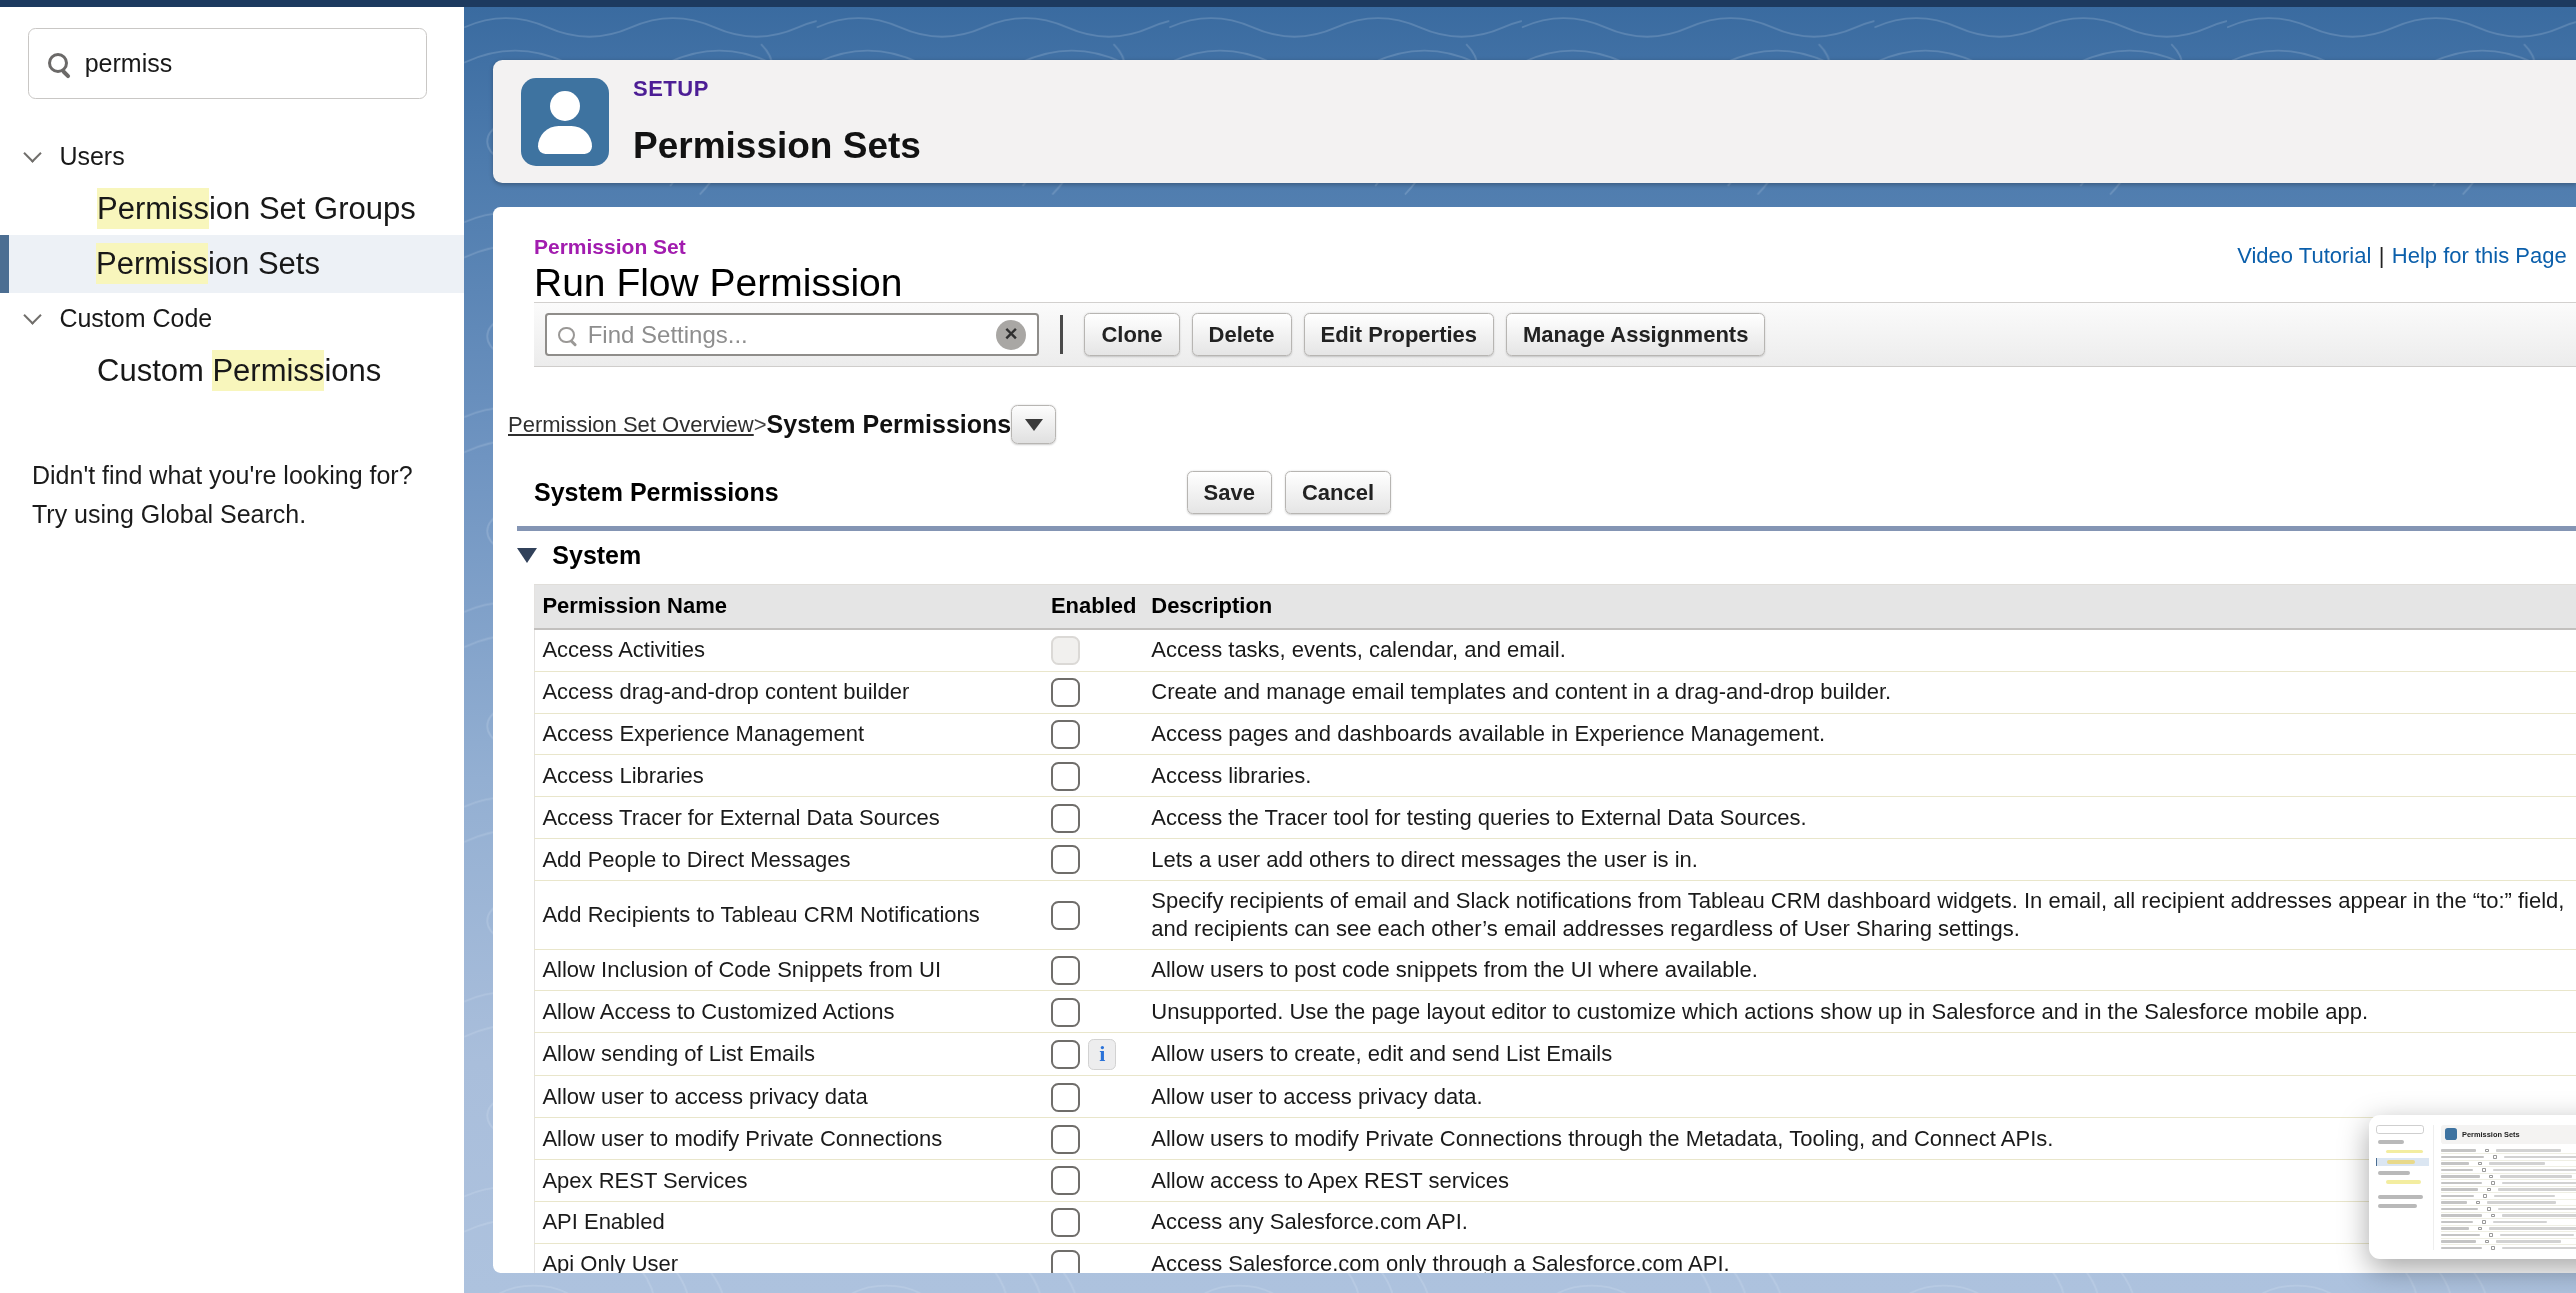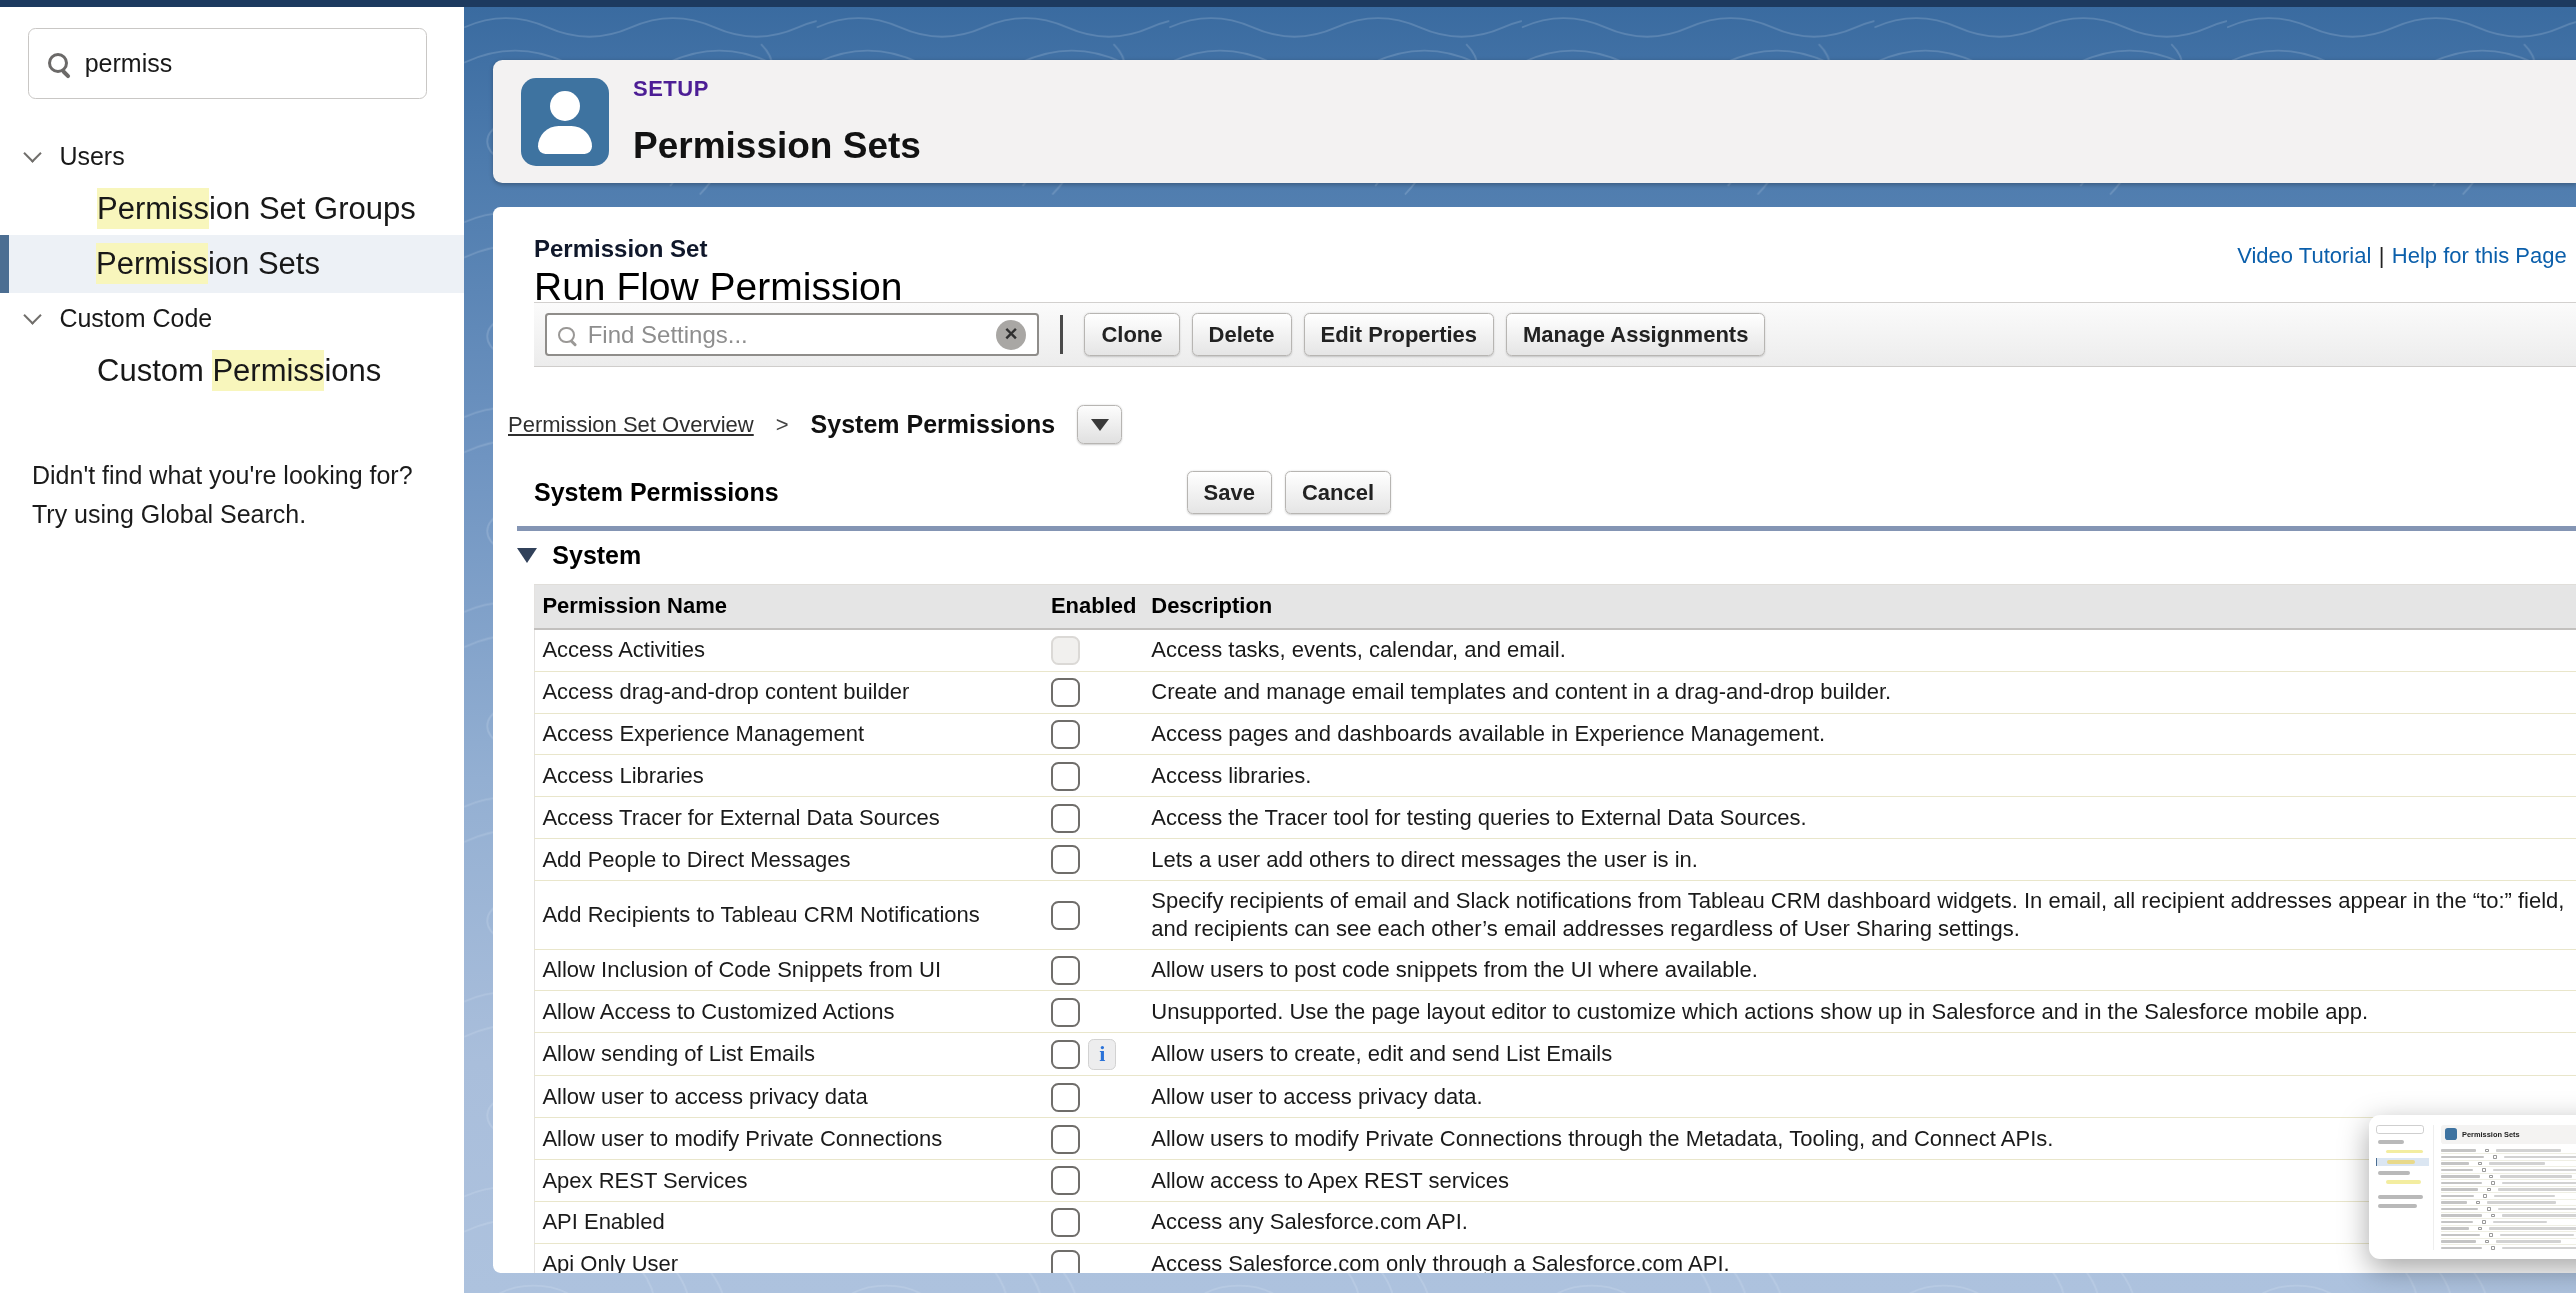--- a/index.html
+++ b/index.html
@@ -42,21 +42,21 @@
     width:30px; height:30px; border-radius:50%; background:#fff; }
   .avatar::after { content:""; position:absolute; bottom:12px; left:50%; transform:translateX(-50%);
     width:54px; height:28px; border-radius:26px 26px 9.3px 9.3px; background:#fff; }
   .eyebrow { color:#4c1d95; font-size:22px; font-weight:700; letter-spacing:0.5px; margin-bottom:23px; }
   .header-title { font-size:37px; font-weight:700; color:#121212; }
 
   .content-card { position:absolute; left:29px; right:0; top:200px; bottom:20.4px; background:#fff;
     border-radius:7.4px 0 0 7.4px; padding-left:41px; z-index:1; overflow:hidden; }
 
   .page-head { position:relative; padding-top:28px; height:95px; }
-  .category { font-size:24px; font-weight:700; color:#0f172a; }
+  .category { font-size:21px; font-weight:700; color:#a21caf; }
   .page-title { font-size:39px; color:#000; margin-top:1.9px; }
   .page-links { position:absolute; top:36px; right:9.3px; font-size:22px; color:#0b5fab; white-space:nowrap; }
   .page-links .sep { color:#222; margin:0 7.4px; }
   .page-links a { color:#0b5fab; text-decoration:none; cursor:pointer; }
 
   .toolbar { height:65px; background:linear-gradient(#fbfbfb,#ececec); border-top:0.9px solid #d2d0ce;
     border-bottom:0.9px solid #cfcdcb; display:flex; align-items:center; padding-left:11px; gap:12px; }
   .findbox { width:494px; height:43px; border:2.3px solid #8f8d8a; border-radius:3.7px; background:#fff;
     display:flex; align-items:center; padding:0 11px; gap:13px; }
   .mag.sm { width:16.7px; height:16.7px; border-width:2.8px; border-color:#9a9896; }
@@ -66,21 +66,21 @@
   .findbox input::placeholder { color:#8e8e8e; }
   .clear-btn { width:30px; height:30px; border-radius:50%; background:#a9a7a4; color:#2f2f2f;
     display:flex; align-items:center; justify-content:center; flex:none; cursor:pointer; }
   .clear-btn::before { content:"\2715"; font-size:17.6px; font-weight:700; }
   .vdiv { width:2.8px; height:39px; background:#4a4a4a; margin:0 9.3px; }
   .cbtn { height:43px; padding:0 16px; border:1.9px solid #b7b5b2; border-radius:5.6px;
     background:linear-gradient(#ffffff,#e5e5e5); font-weight:700; font-size:22px; color:#222;
     display:flex; align-items:center; cursor:pointer; box-shadow:0 0.9px 1.9px rgba(0,0,0,.18);
     font-family:"Liberation Sans", sans-serif; }
 
-  .breadcrumb { display:flex; align-items:center; gap:22px; margin:39px 0 0 -26px; height:37px; font-size:22px; }
+  .breadcrumb { display:flex; align-items:center; margin:39px 0 0 -26px; height:37px; font-size:22px; }
   .bc-link { color:#2f2f2f; text-decoration:underline; cursor:pointer; }
   .bc-sep { color:#444; font-size:22px; }
   .bc-current { font-weight:700; font-size:25px; color:#111; }
   .dd-btn { width:45px; height:39px; border:1.9px solid #b7b5b2; border-radius:6.5px;
     background:linear-gradient(#fdfdfd,#e0e0e0); display:flex; align-items:center; justify-content:center;
     cursor:pointer; box-shadow:0 0.9px 1.9px rgba(0,0,0,.2); }
   .tri-sm { width:0; height:0; border-left:9.3px solid transparent; border-right:9.3px solid transparent;
     border-top:12px solid #3a3a3a; }
 
   .sec-head { display:flex; align-items:center; margin-top:28px; height:43px; }

